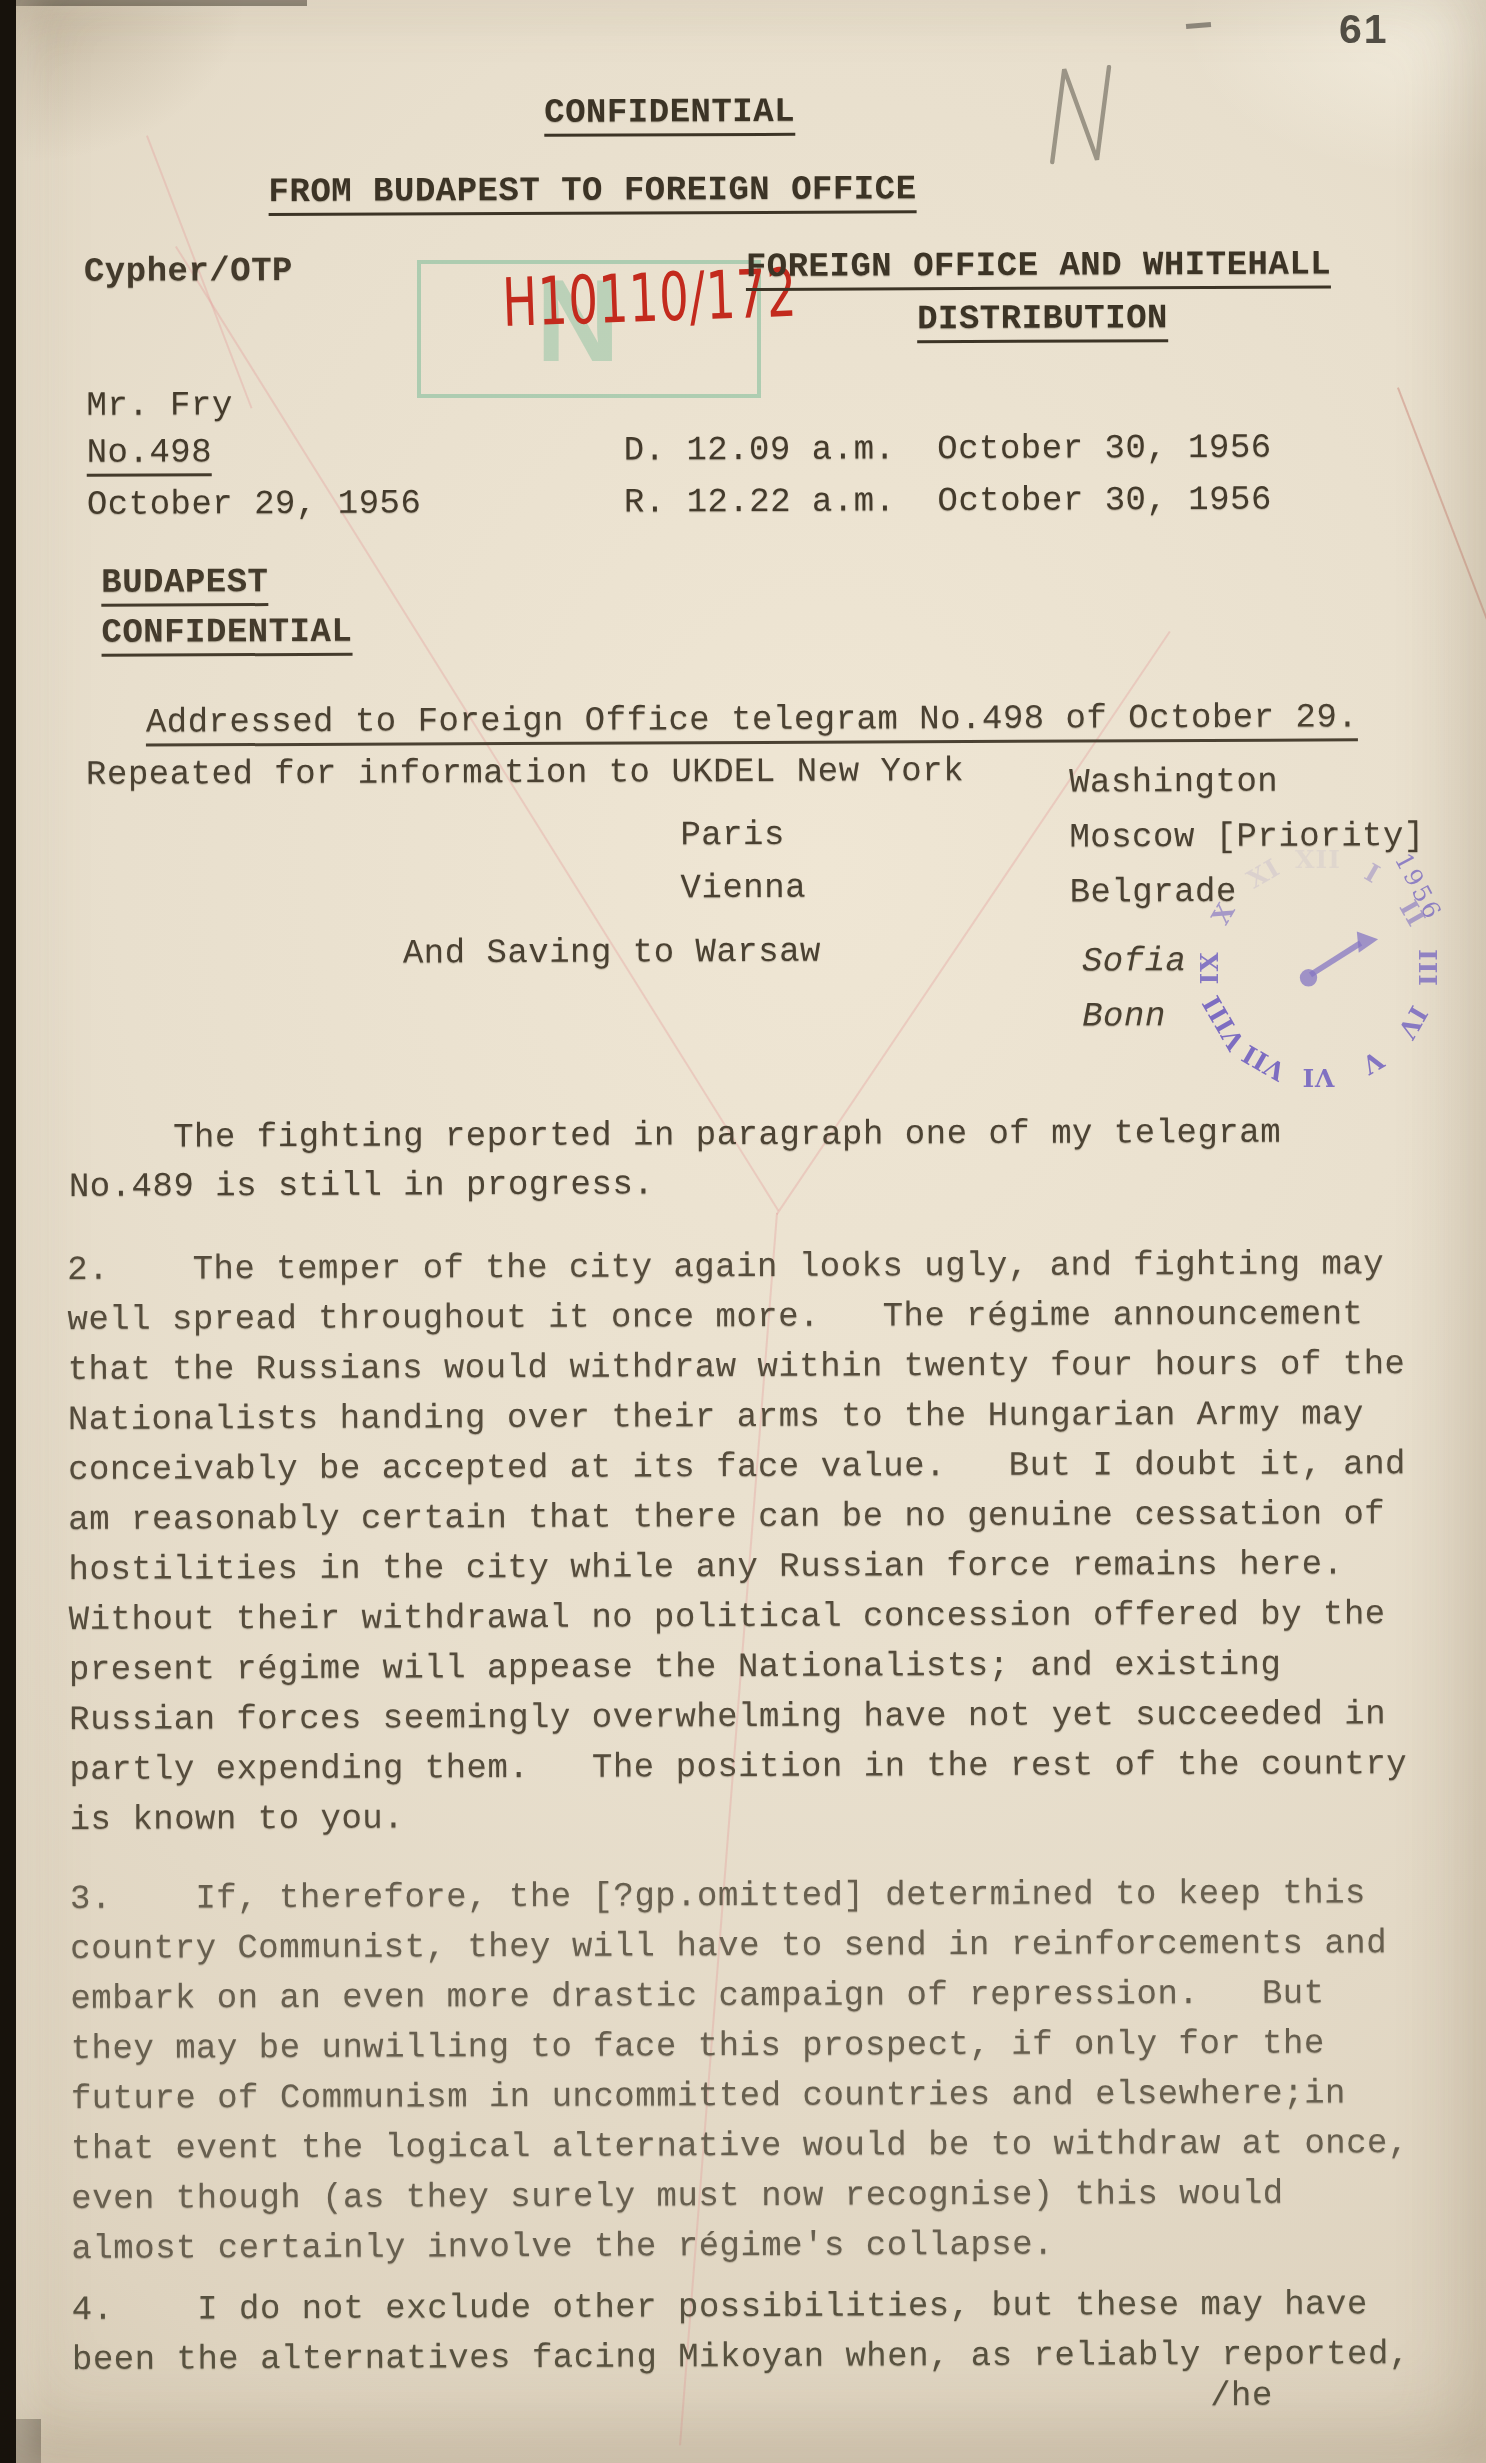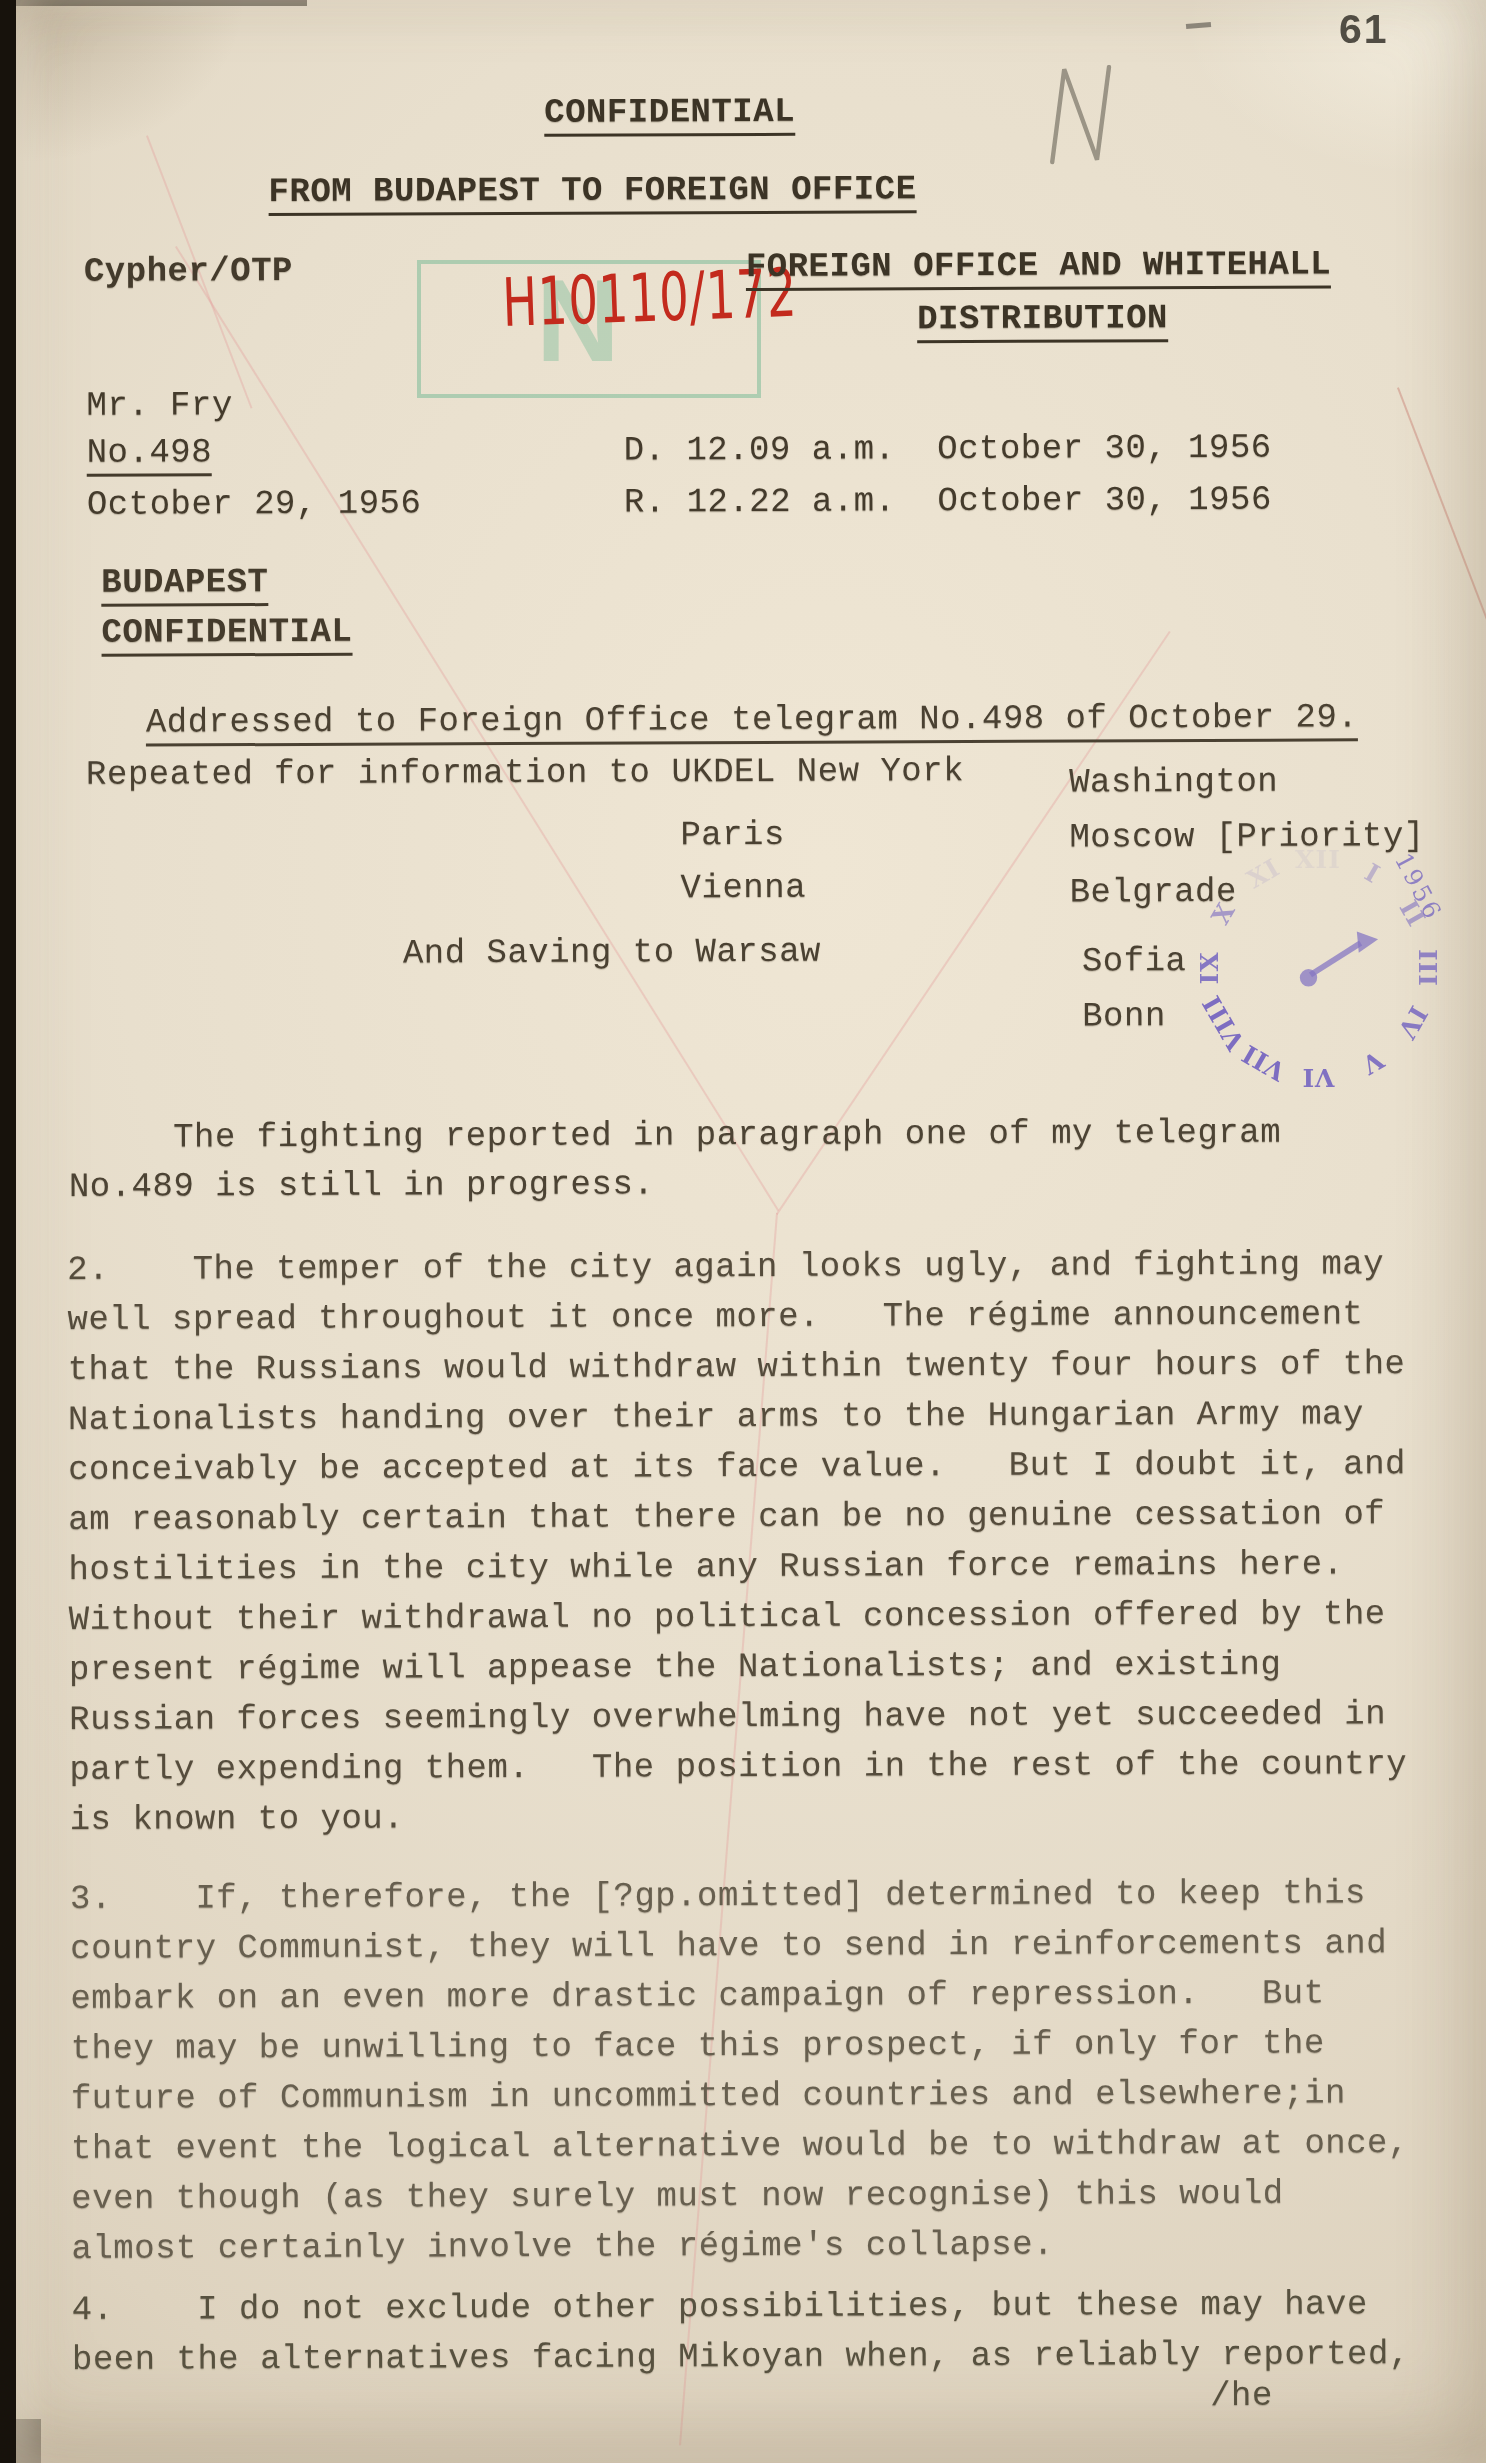--- a/index.html
+++ b/index.html
@@ -126,21 +126,21 @@
     <div class="typed b c-meta" style="left:103px;top:611px;"><span class="u">CONFIDENTIAL</span></div>
 
     <div class="typed c-addr" style="left:147px;top:701px;"><span class="u">Addressed to Foreign Office telegram No.498 of October 29.</span></div>
     <div class="typed c-addr" style="left:87px;top:753px;">Repeated for information to UKDEL New York</div>
     <div class="typed c-addr" style="left:681px;top:809px;line-height:53px;">Paris
 Vienna</div>
     <div class="typed c-addr" style="left:1070px;top:757px;line-height:55px;">Washington
 Moscow [Priority]
 Belgrade</div>
     <div class="typed c-addr" style="left:403px;top:933px;">And Saving to Warsaw</div>
-    <div class="typed c-addr" style="left:1082px;top:936px;line-height:55px;">Sofia
+    <div class="typed c-addr" style="left:1082px;top:936px;line-height:55px;font-style:italic;">Sofia
 Bonn</div>
 
     <div class="typed para c-p1" style="left:68px;top:1111px;line-height:49px;">     The fighting reported in paragraph one of my telegram
 No.489 is still in progress.</div>
     <div class="typed para c-p2" style="left:66px;top:1242px;">2.    The temper of the city again looks ugly, and fighting may
 well spread throughout it once more.   The régime announcement
 that the Russians would withdraw within twenty four hours of the
 Nationalists handing over their arms to the Hungarian Army may
 conceivably be accepted at its face value.   But I doubt it, and
 am reasonably certain that there can be no genuine cessation of

